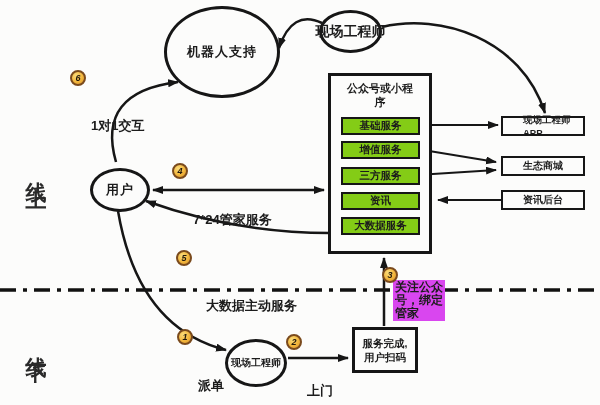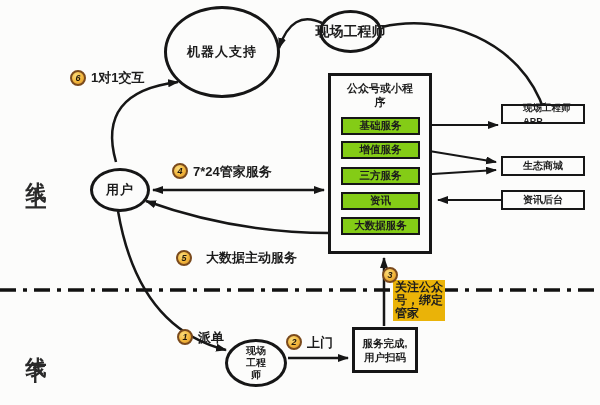--- a/index.html
+++ b/index.html
@@ -9,21 +9,21 @@
   }
   #wires{position:absolute;left:0;top:0;z-index:1;}
   .ellipse{
     position:absolute;border:3px solid #161616;border-radius:50%;background:#fcfcfb;
     display:flex;align-items:center;justify-content:center;text-align:center;
     font-weight:bold;z-index:2;box-sizing:border-box;
   }
   .node-robot{left:164px;top:6px;width:116px;height:92px;font-size:13px;letter-spacing:1px;}
   .node-fe-top{left:319px;top:10px;width:63px;height:43px;font-size:14px;white-space:nowrap;}
   .node-user{left:90px;top:168px;width:60px;height:44px;font-size:13px;letter-spacing:1px;}
-  .node-fe-bottom{left:225px;top:339px;width:62px;height:48px;font-size:10px;line-height:12px;flex-direction:column;}
+  .node-fe-bottom{left:225px;top:339px;width:62px;height:48px;font-size:10px;line-height:12px;flex-direction:row;}
   .box{position:absolute;border:2px solid #161616;background:#fcfcfb;box-sizing:border-box;z-index:2;}
   .platform{left:328px;top:73px;width:104px;height:181px;border-width:3px;}
   .platform-title{position:absolute;left:0;top:5px;width:100%;text-align:center;font-weight:bold;font-size:11px;line-height:14px;}
   .inner-box{
     position:absolute;left:10px;width:79px;height:18px;border:2px solid #161616;
     display:flex;align-items:center;justify-content:center;
     font-size:10.5px;font-weight:bold;background:#84cc16;box-sizing:border-box;
   }
   .right-box{
     position:absolute;left:501px;width:84px;height:20px;border:2px solid #161616;
@@ -39,22 +39,22 @@
     position:absolute;left:22px;writing-mode:vertical-rl;text-orientation:upright;
     font-size:21px;font-weight:bold;letter-spacing:7px;color:#2a2a2a;z-index:2;
   }
   .badge{
     position:absolute;width:16px;height:16px;border-radius:50%;
     background:radial-gradient(circle at 35% 30%, #fbdc7a 0%, #f2b53b 55%, #d9952d 100%);
     border:2px solid #7a4a1d;box-sizing:border-box;
     display:flex;align-items:center;justify-content:center;
     font-size:9px;font-weight:bold;color:#23180a;z-index:4;font-style:italic;
   }
-  .step-label{position:absolute;font-weight:bold;font-size:13px;z-index:3;white-space:nowrap;}
-  .step-label-multi{position:absolute;font-weight:bold;font-size:12px;line-height:13px;z-index:3;background:#eab308;padding:1px 2px;}
+  .step-label{position:absolute;font-weight:bold;font-size:13px;z-index:3;white-space:nowrap;margin-top:48px;}
+  .step-label-multi{position:absolute;font-weight:bold;font-size:12px;line-height:13px;z-index:3;background:#d946ef;padding:1px 2px;}
   .watermark{
     position:absolute;left:482px;top:360px;display:flex;align-items:center;gap:6px;
     color:#c9c9c9;font-size:17px;font-weight:bold;z-index:2;letter-spacing:1px;
   }
 </style>
 </head>
 <body>
 
 <div id="stage">
 
@@ -115,21 +115,21 @@
       <div>公众号或小程</div>
       <div>序</div>
     </div>
     <div class="inner-box" style="top:41px;">基础服务</div>
     <div class="inner-box" style="top:65px;">增值服务</div>
     <div class="inner-box" style="top:91px;">三方服务</div>
     <div class="inner-box" style="top:116px;">资讯</div>
     <div class="inner-box" style="top:141px;">大数据服务</div>
   </div>
 
-  <div class="right-box" style="top:104px;font-size:9.5px;padding-left:20px;">现场工程师APP</div>
+  <div class="right-box" style="top:116px;font-size:9.5px;padding-left:20px;">现场工程师APP</div>
   <div class="right-box" style="top:156px;">生态商城</div>
   <div class="right-box" style="top:190px;">资讯后台</div>
 
   <div class="box service-done">
     <div>服务完成,</div>
     <div>用户扫码</div>
   </div>
 
   <div class="badge" style="left:70px;top:70px;">6</div>
   <div class="badge" style="left:172px;top:163px;">4</div>

